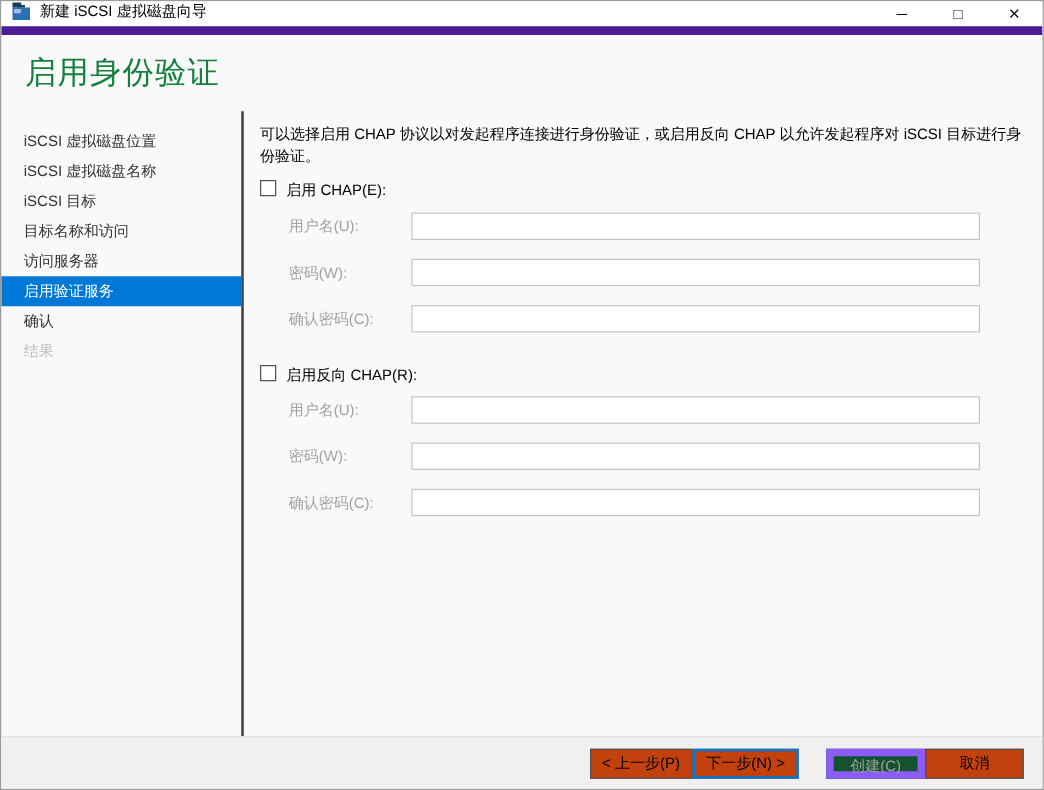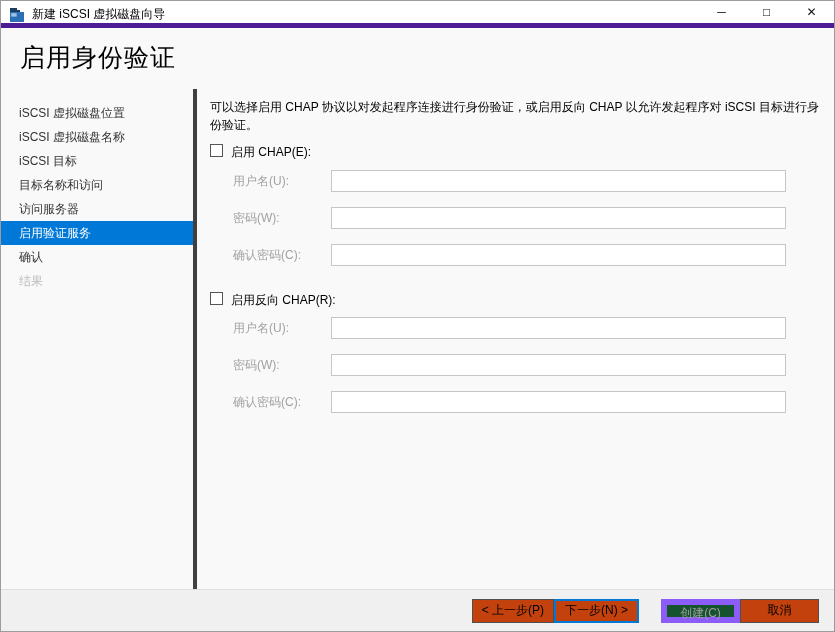--- a/index.html
+++ b/index.html
@@ -7,48 +7,48 @@
   body {
     position:relative;
     background:#f9f9f9;
     font-family:"Liberation Sans", sans-serif;
     overflow:hidden;
     border:1px solid #9c9c9c;
   }
   
   .titlebar {
     position:absolute; top:0; left:0; right:0; height:27px;
-    background:#ffffff; border-bottom:5px solid #4c1d95;
-    display:flex; align-items:flex-end;
+    background:#ffffff; border-bottom:7px solid #4c1d95;
+    display:flex; align-items:flex-start;
   }
   .app-icon { margin-left:8px; width:16px; height:16px; flex:0 0 16px; }
   .app-title { margin-left:7px; font-size:12px; color:#000; white-space:nowrap; }
   .win-controls { margin-left:auto; display:flex; height:100%; }
   .win-btn {
     width:45px; height:100%; display:flex; align-items:center; justify-content:center;
     font-size:12px; color:#111; cursor:default;
   }
   
   .header { position:absolute; top:28px; left:0; right:0; height:60px; }
   .page-title {
     position:absolute; left:19px; top:12px;
-    font-size:25px; font-weight:400; color:#000000; letter-spacing:1px;
+    font-size:25px; font-weight:400; color:#15803d; letter-spacing:1px;
   }
   
   .sidebar { position:absolute; top:100px; left:0; width:192px; }
   .nav-item {
     height:24px; line-height:24px; padding-left:18px;
     font-size:12px; color:#333; white-space:nowrap;
   }
   .nav-item.selected { background:#0078d7; color:#ffffff; }
   .nav-item.disabled { color:#bcbcbc; }
   
   .content {
     position:absolute; top:88px; left:192px; right:0; bottom:42px;
-    border-left:4px solid #404040;
+    border-left:2px solid #404040;
   }
   .desc {
     position:absolute; left:13px; top:9px; width:620px;
     font-size:12px; line-height:18px; color:#000;
   }
   .check-row { position:absolute; left:13px; display:flex; align-items:flex-start; }
   .cb1 { top:55px; } .cb2 { top:203px; }
   .checkbox {
     width:13px; height:13px; border:1px solid #555; background:#fff;
     margin-right:8px; flex:0 0 13px;

